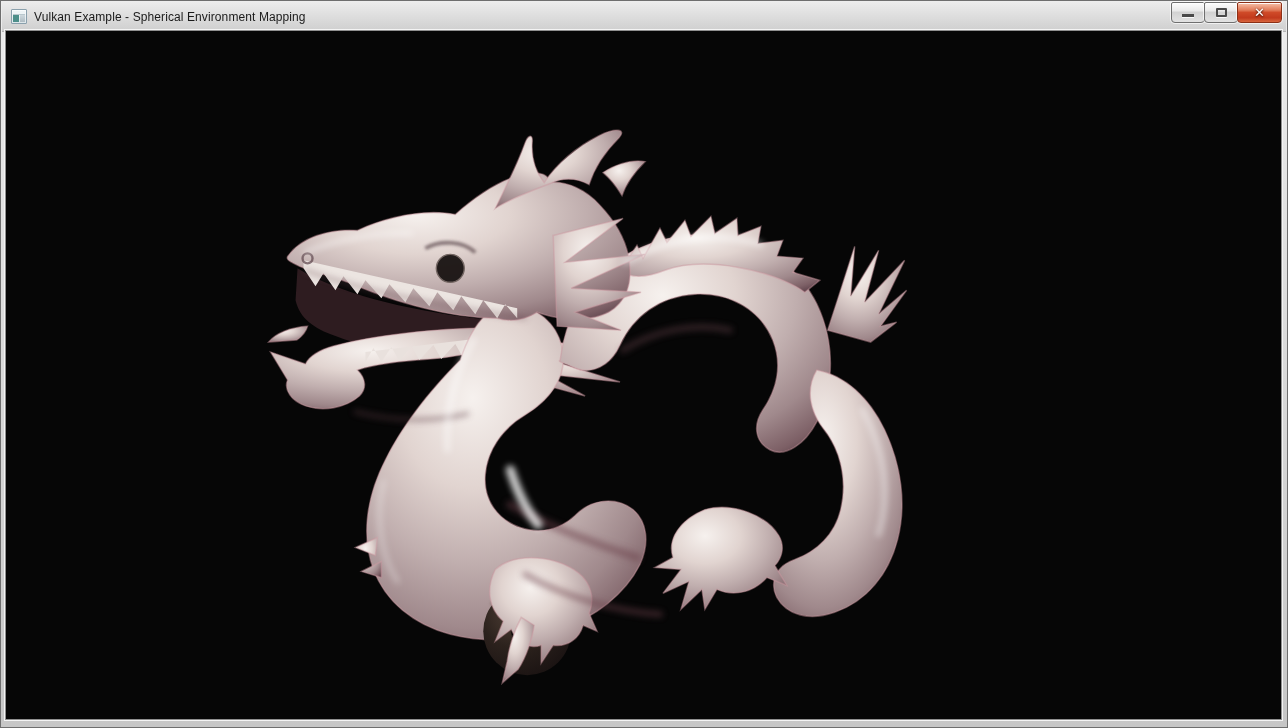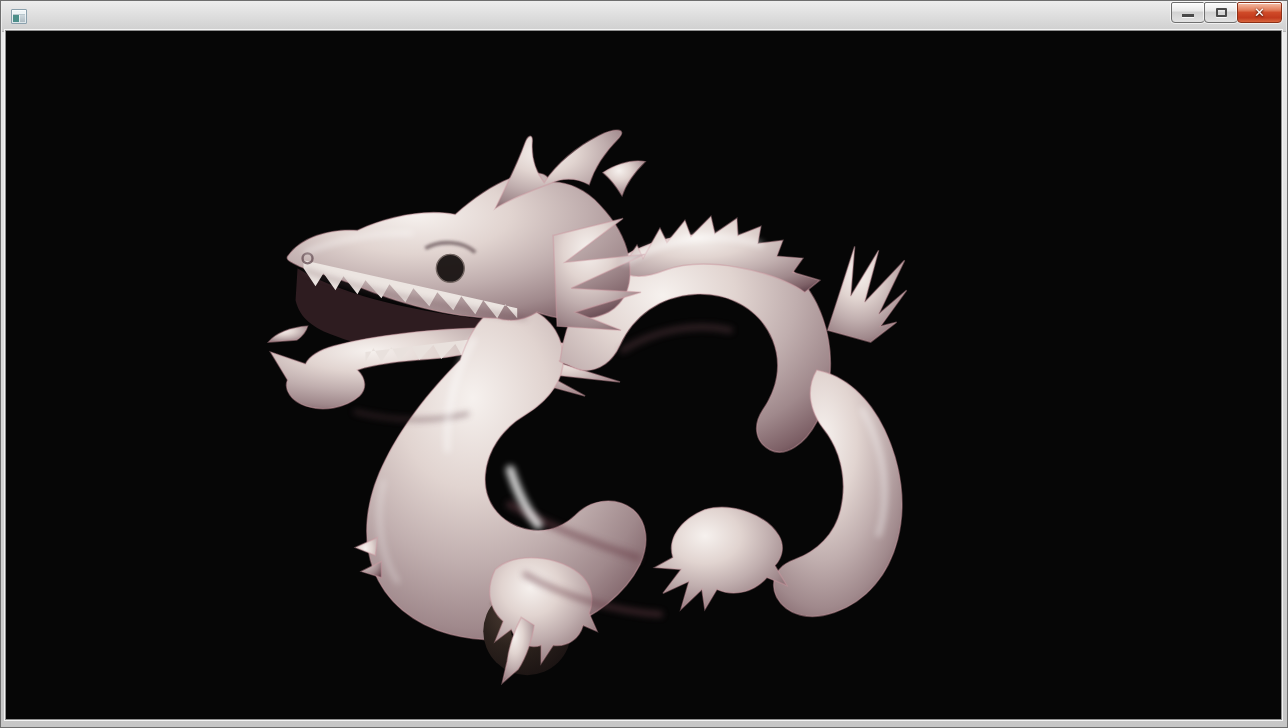--- a/index.html
+++ b/index.html
@@ -47,20 +47,21 @@
 <body>
 
 <div class="window">
 
   <div class="titlebar">
     <div class="app-icon">
       <div class="bar"></div>
       <div class="pane-a"></div>
       <div class="pane-b"></div>
     </div>
+    <span class="title-text">Vulkan Example - Spherical Environment Mapping</span>
     <div class="controls">
       <div class="win-btn btn-gray" title="Minimize">
         <span class="glyph-min"></span>
       </div>
       <div class="win-btn btn-gray" title="Maximize">
         <span class="glyph-max"></span>
       </div>
       <div class="win-btn btn-close" title="Close">
         <span class="glyph-close">✕</span>
       </div>

